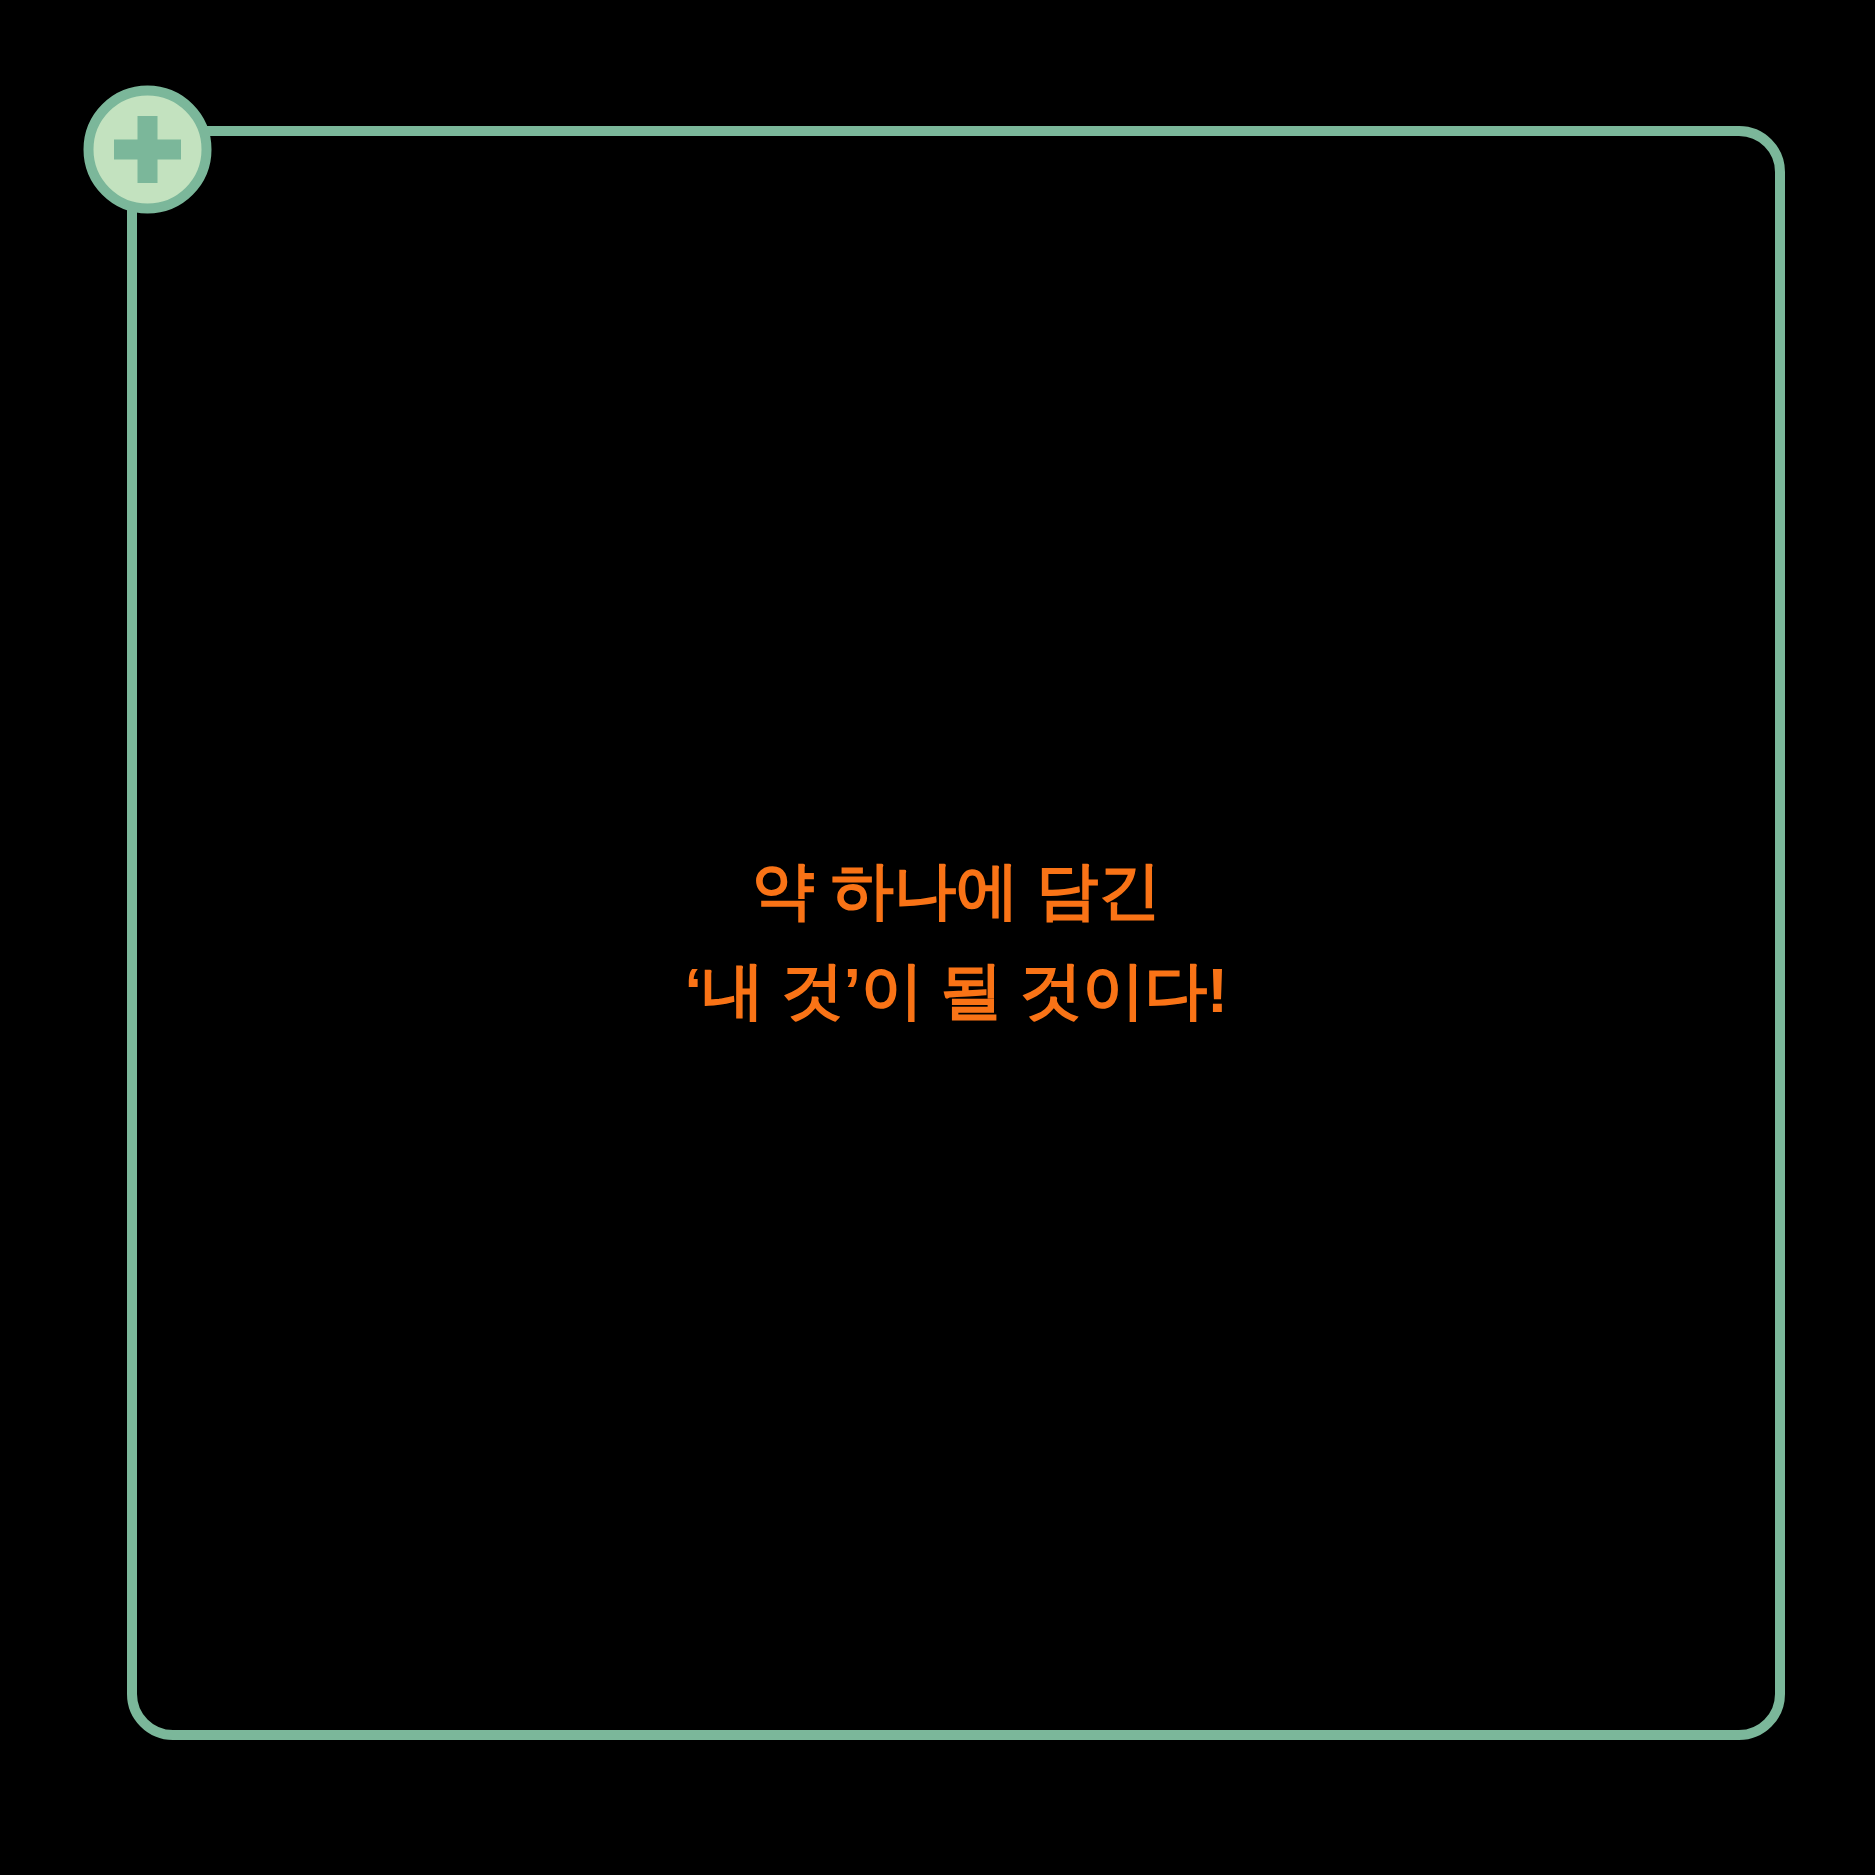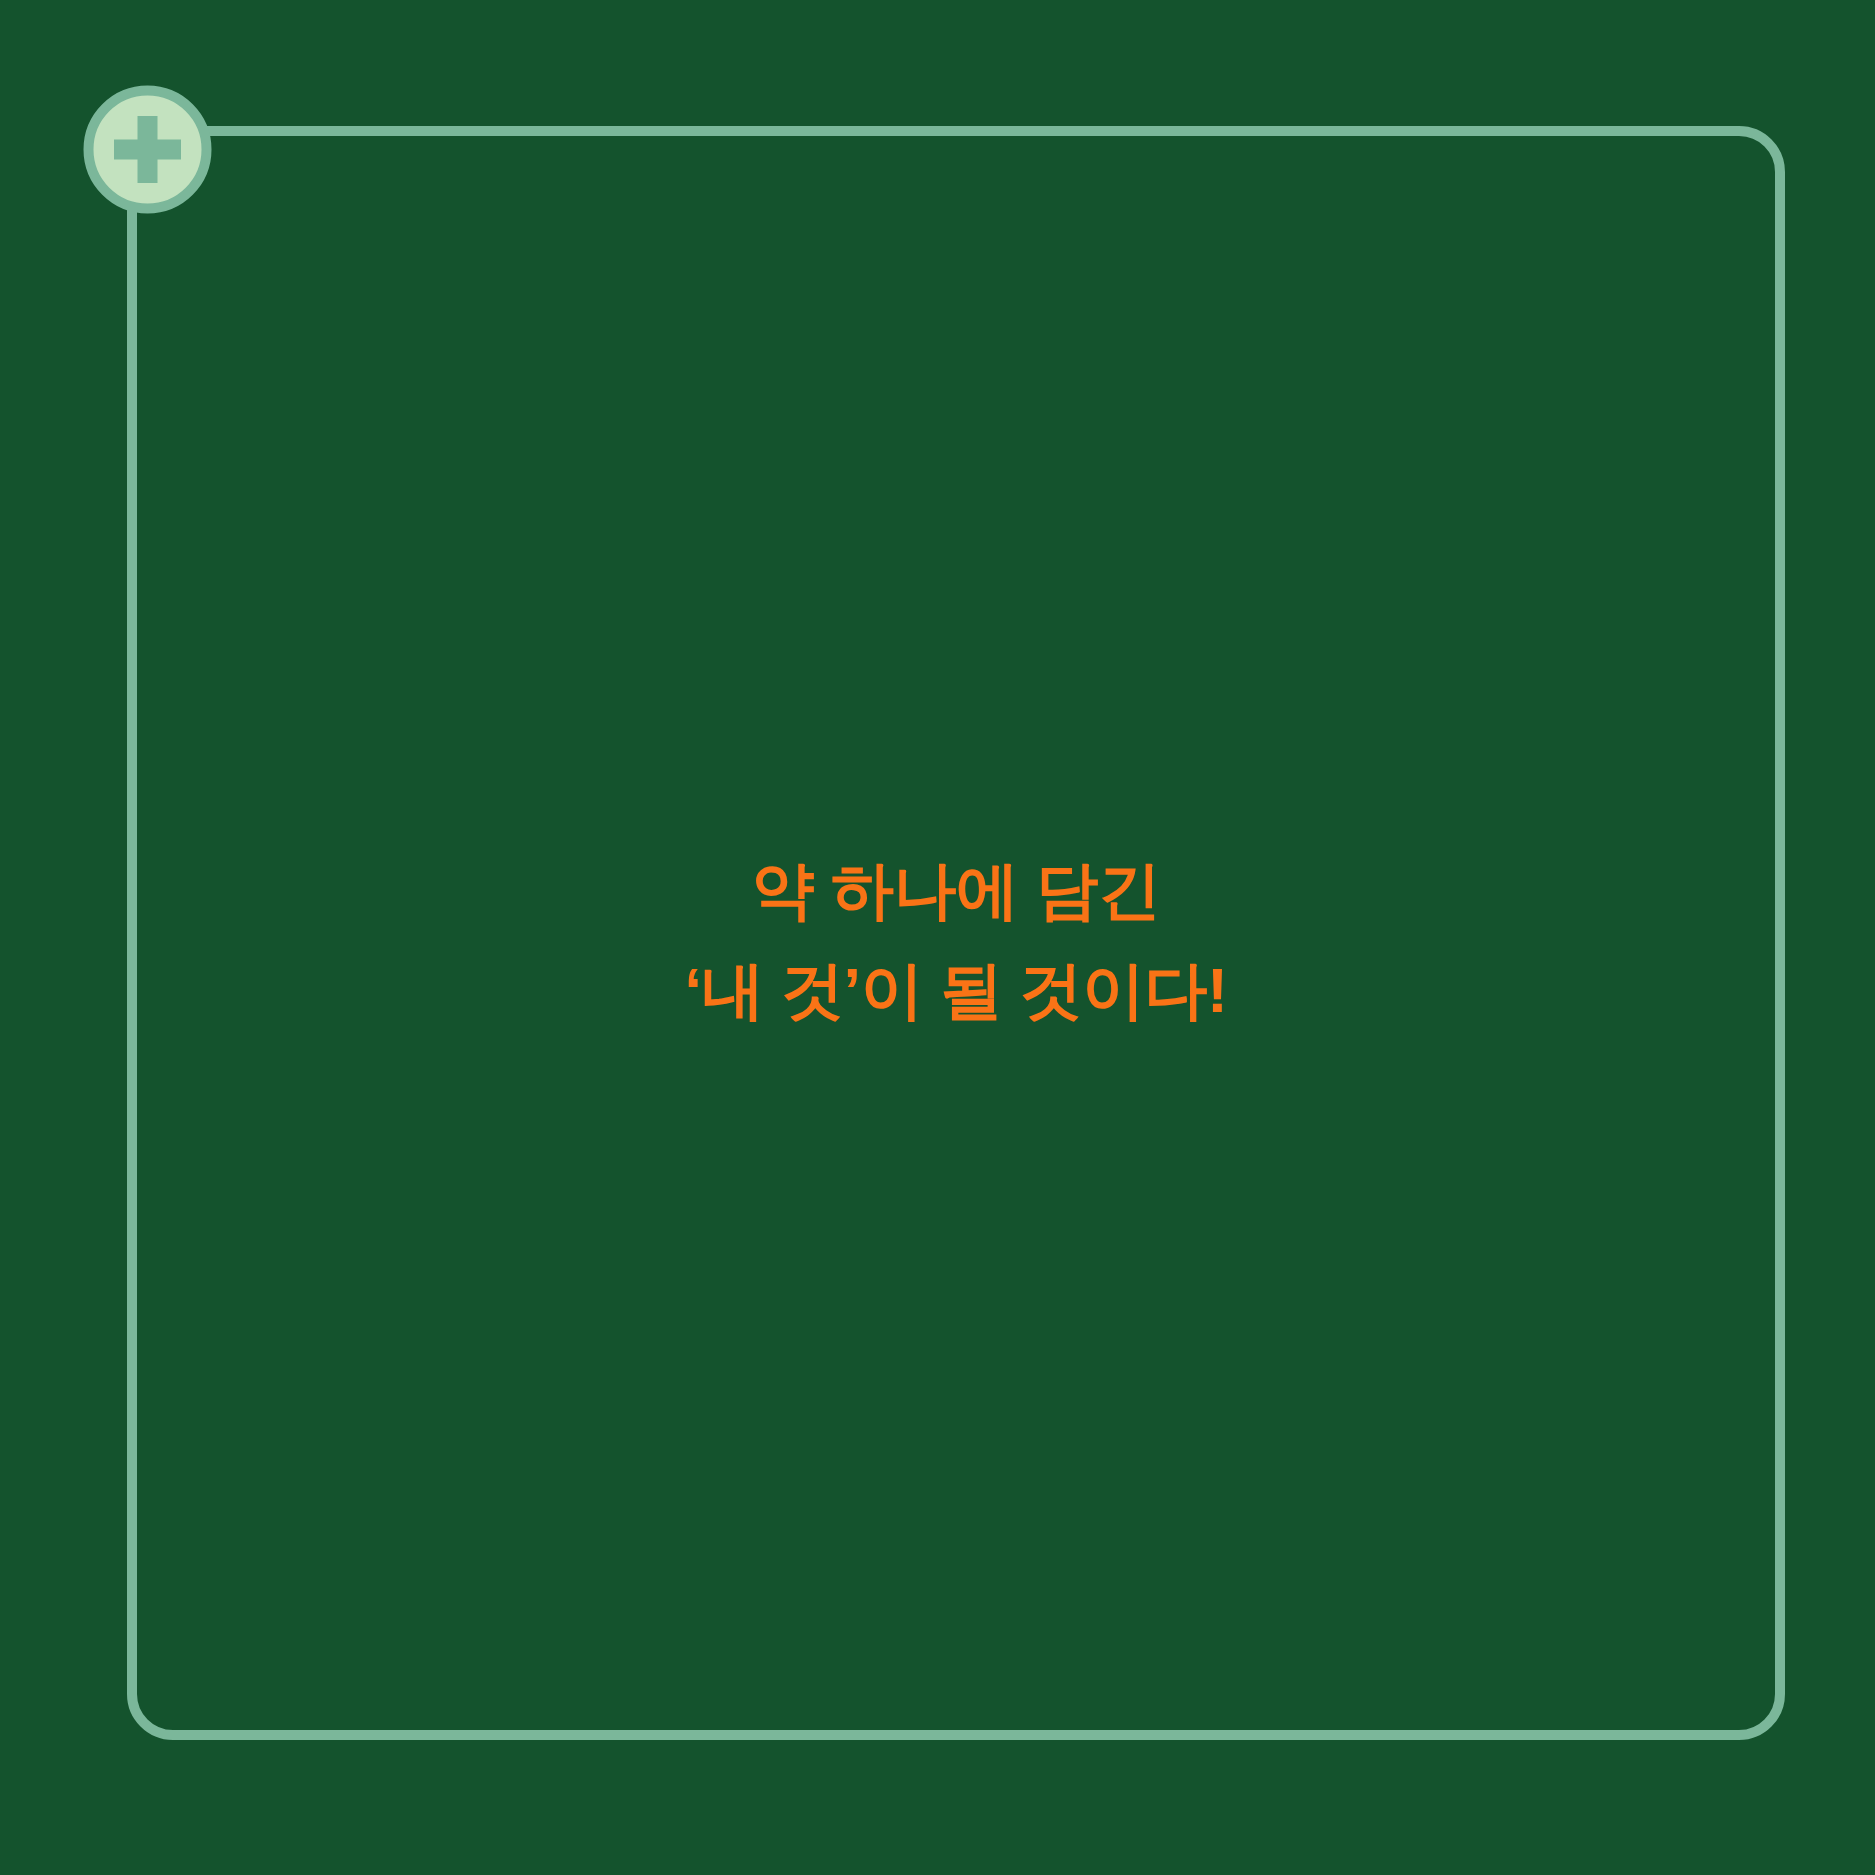--- a/index.html
+++ b/index.html
@@ -8,21 +8,21 @@
     padding: 0;
     background: #FDFCE6;
   }
   body {
     font-family: "Liberation Sans", "DejaVu Sans", sans-serif;
   }
   .canvas {
     position: relative;
     width: 1875px;
     height: 1875px;
-    background: #14532d;
+    background: #000000;
     overflow: hidden;
   }
 
   
   .frame {
     position: absolute;
     left: 127px;
     top: 126px;
     width: 1658px;
     height: 1614px;

